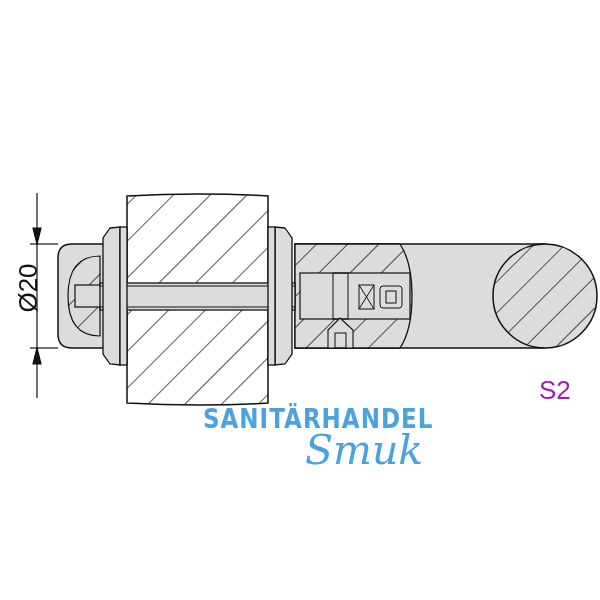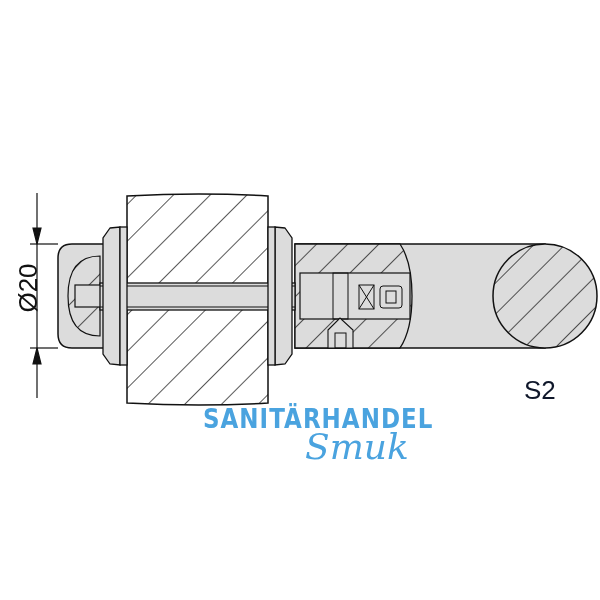--- a/index.html
+++ b/index.html
@@ -1,21 +1,21 @@
 <!DOCTYPE html>
 <html><head>
 <meta charset="utf-8">
 <style>
   html, body { margin:0; padding:0; background:#ffffff; }
   body { width:600px; height:600px; position:relative; overflow:hidden; font-family:"Liberation Sans", sans-serif; }
   svg { position:absolute; left:0; top:0; }
   .dim-label { position:absolute; left:-2px; top:273px; width:60px; height:30px; transform:rotate(-90deg); transform-origin:center; font-size:26px; color:#111; text-align:center; line-height:30px; }
-  .variant { position:absolute; left:524px; top:375px; font-size:26px; color:#0f172a;text-align:right; }
+  .variant { position:absolute; left:539px; top:375px; font-size:26px; color:#a21caf;text-align:right; }
   .wm1 { position:absolute; left:203px; top:406px; font-size:23px; font-weight:bold; letter-spacing:1px; color:#4aa3df; font-family:"DejaVu Sans", sans-serif; transform:scaleY(1.15); }
-  .wm2 { position:absolute; left:305px; top:426px; font-size:36px; font-style:italic; color:#4aa3df; font-family:"DejaVu Serif", serif; }
+  .wm2 { position:absolute; left:305px; top:426px; font-size:41px; font-style:italic; color:#4aa3df; font-family:"DejaVu Serif", serif; }
 </style>
 </head>
 <body>
 
 <svg width="600" height="600" viewBox="0 0 600 600">
   <defs>
     <pattern id="hatch" patternUnits="userSpaceOnUse" width="22" height="22" patternTransform="rotate(45)">
       <rect width="22" height="22" fill="#dcdcdc"></rect>
       <line x1="0" y1="0" x2="0" y2="22" stroke="#111" stroke-width="1.4"></line>
     </pattern>

